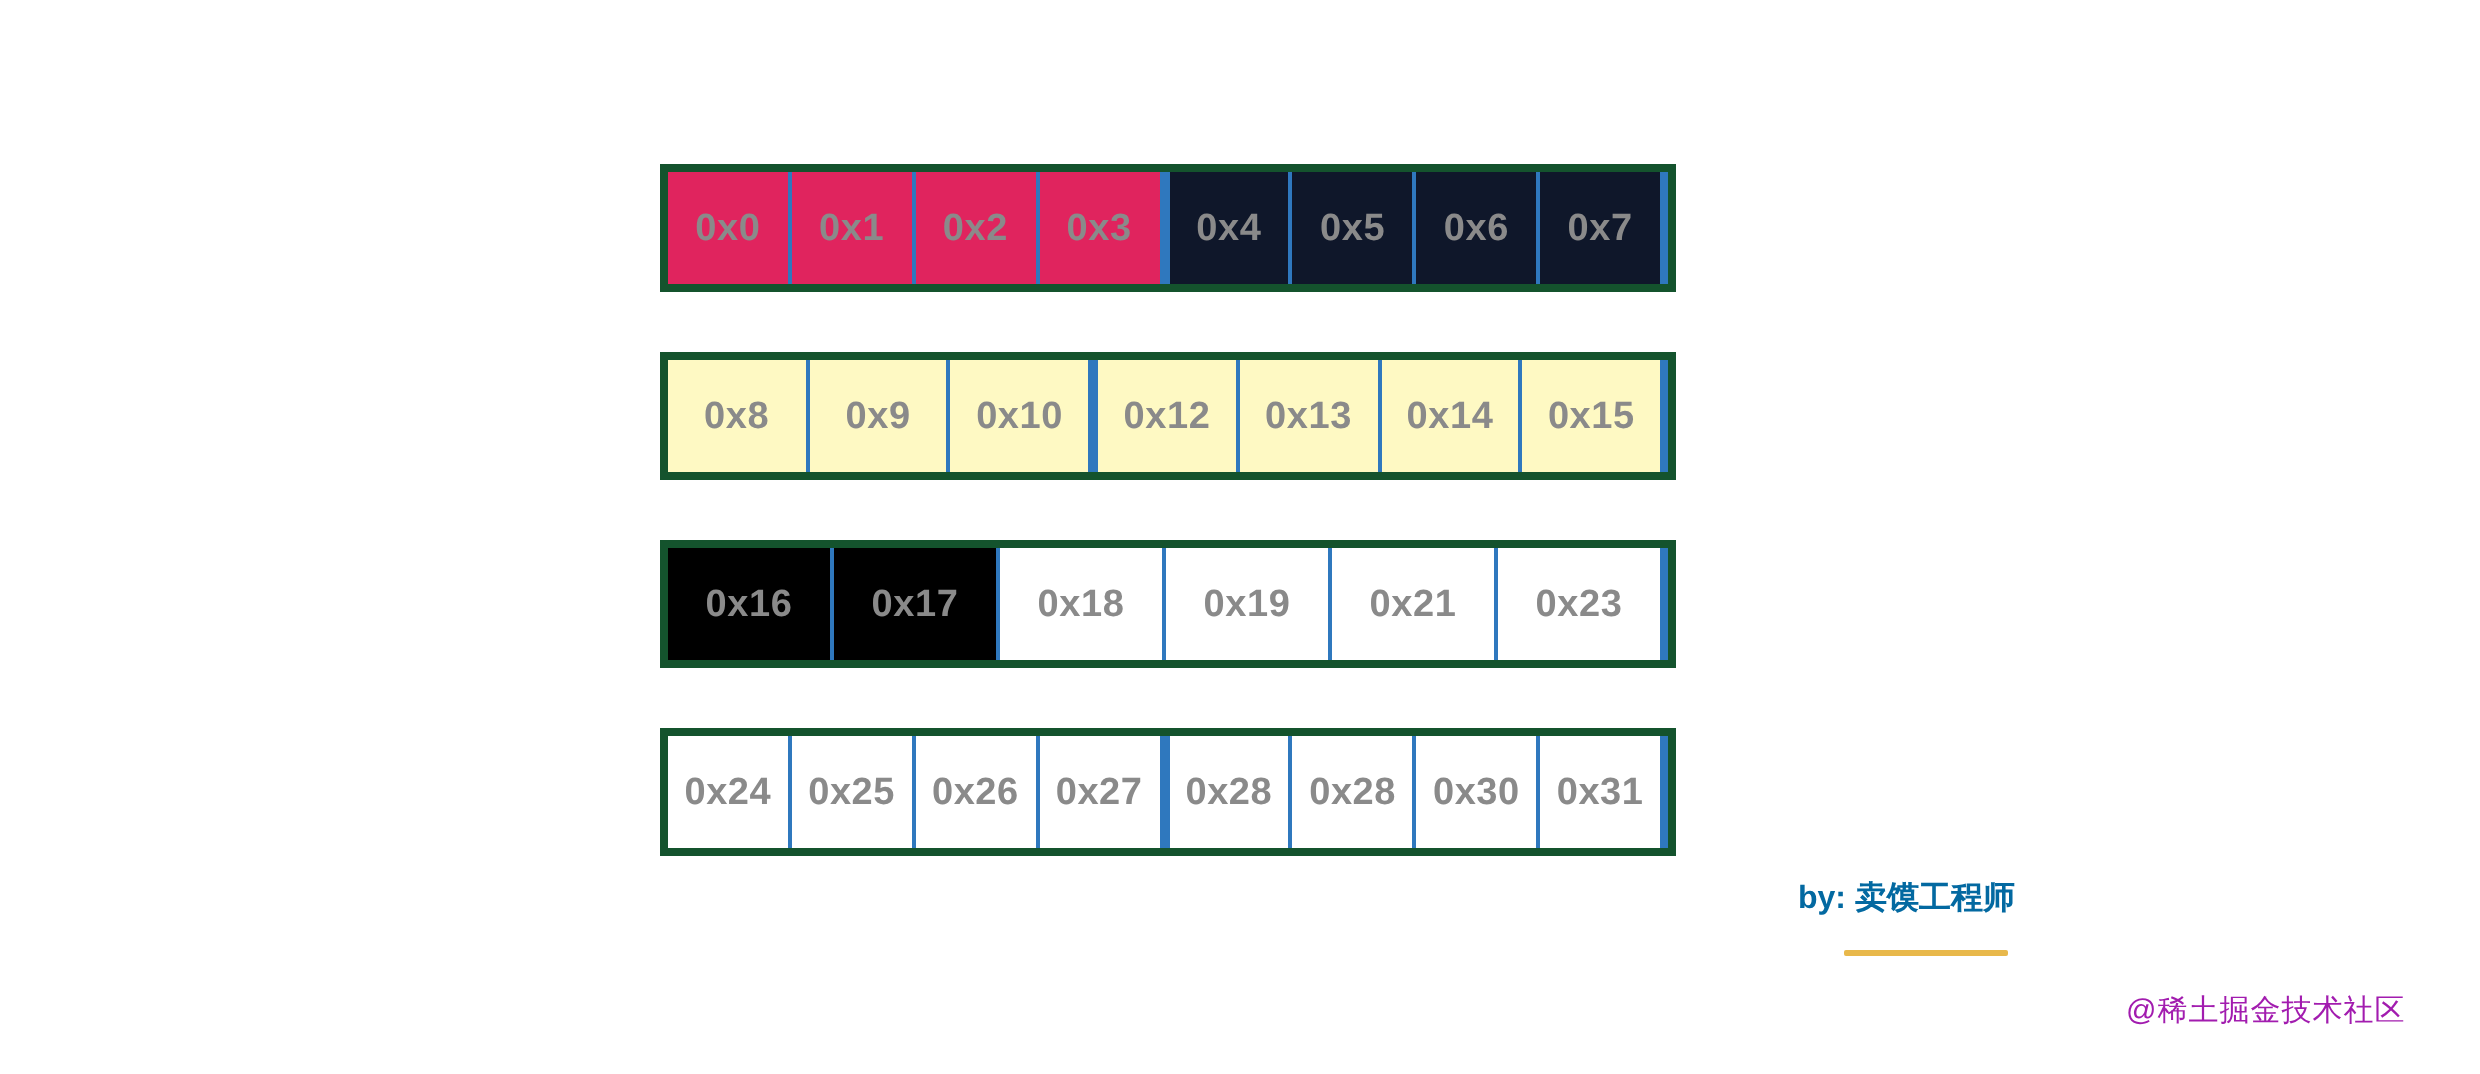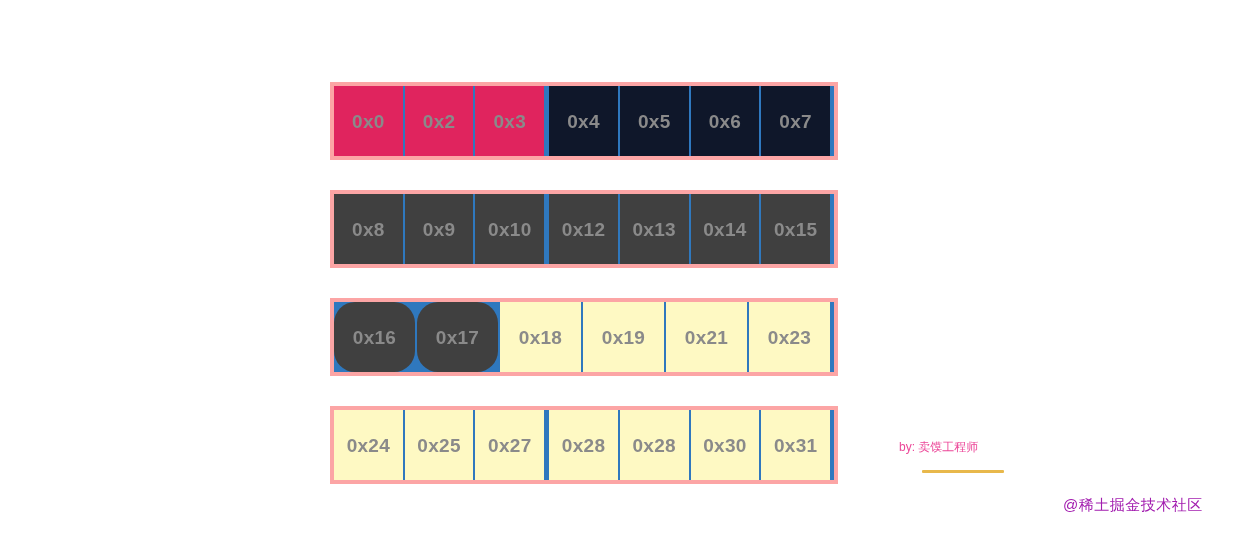--- a/index.html
+++ b/index.html
@@ -17,23 +17,23 @@
 
   #memory-diagram {
     position: absolute;
     left: 330px;
     top: 82px;
     width: 508px;
   }
 
   .memory-row {
     box-sizing: border-box;
-    border: 4px solid #fca5a5;
+    border: 4px solid #14532d;
     background: #2f78be;
-    height: 78px;
+    height: 64px;
     margin-bottom: 30px;
     display: flex;
     align-items: stretch;
     padding: 0;
   }
 
   .memory-cell {
     box-sizing: border-box;
     flex: 1 1 0;
     margin: 0 1px;
@@ -46,38 +46,38 @@
     letter-spacing: 0.3px;
     line-height: 1;
     user-select: none;
   }
   .memory-cell:first-child { margin-left: 0; }
   .memory-cell:last-child  { margin-right: 4px; }
 
   
   .fill-pink   { background: #e0245e; }
   .fill-green  { background: #0f172a; }
-  .fill-yellow { background: #404040; }
-  .fill-blue   { background: #404040; border-radius: 21px; }
-  .fill-white  { background: #fef9c3; }
+  .fill-yellow { background: #fef9c3; }
+  .fill-blue   { background: #000000; }
+  .fill-white  { background: #ffffff; }
 
   
   .group-break { margin-left: 4px; }
 
   #byline {
     position: absolute;
     left: 899px;
     top: 440px;
     width: 180px;
     text-align: left;
   }
   #byline-text {
-    font-size: 12px;
-    font-weight: normal;
-    color: #ec4899;
+    font-size: 16px;
+    font-weight: bold;
+    color: #0369a1;
     white-space: nowrap;
     line-height: 1.2;
   }
   #byline-rule {
     margin-top: 16px;
     margin-left: 23px;
     width: 82px;
     height: 3px;
     background: #e8b84b;
     border-radius: 1px;
@@ -92,20 +92,21 @@
     white-space: nowrap;
     letter-spacing: 0.5px;
   }
 </style>
 </head>
 <body>
 
 <div id="memory-diagram">
     <div class="memory-row">
       <div class="memory-cell fill-pink">0x0</div>
+      <div class="memory-cell fill-pink">0x1</div>
       <div class="memory-cell fill-pink">0x2</div>
       <div class="memory-cell fill-pink">0x3</div>
       <div class="memory-cell fill-green group-break">0x4</div>
       <div class="memory-cell fill-green">0x5</div>
       <div class="memory-cell fill-green">0x6</div>
       <div class="memory-cell fill-green">0x7</div>
     </div>
     <div class="memory-row">
       <div class="memory-cell fill-yellow">0x8</div>
       <div class="memory-cell fill-yellow">0x9</div>
@@ -119,20 +120,21 @@
       <div class="memory-cell fill-blue">0x16</div>
       <div class="memory-cell fill-blue">0x17</div>
       <div class="memory-cell fill-white">0x18</div>
       <div class="memory-cell fill-white">0x19</div>
       <div class="memory-cell fill-white">0x21</div>
       <div class="memory-cell fill-white">0x23</div>
     </div>
     <div class="memory-row">
       <div class="memory-cell fill-white">0x24</div>
       <div class="memory-cell fill-white">0x25</div>
+      <div class="memory-cell fill-white">0x26</div>
       <div class="memory-cell fill-white">0x27</div>
       <div class="memory-cell fill-white group-break">0x28</div>
       <div class="memory-cell fill-white">0x28</div>
       <div class="memory-cell fill-white">0x30</div>
       <div class="memory-cell fill-white">0x31</div>
     </div>
   </div>
 
 <div id="byline">
   <div id="byline-text">by: 卖馍工程师</div>

